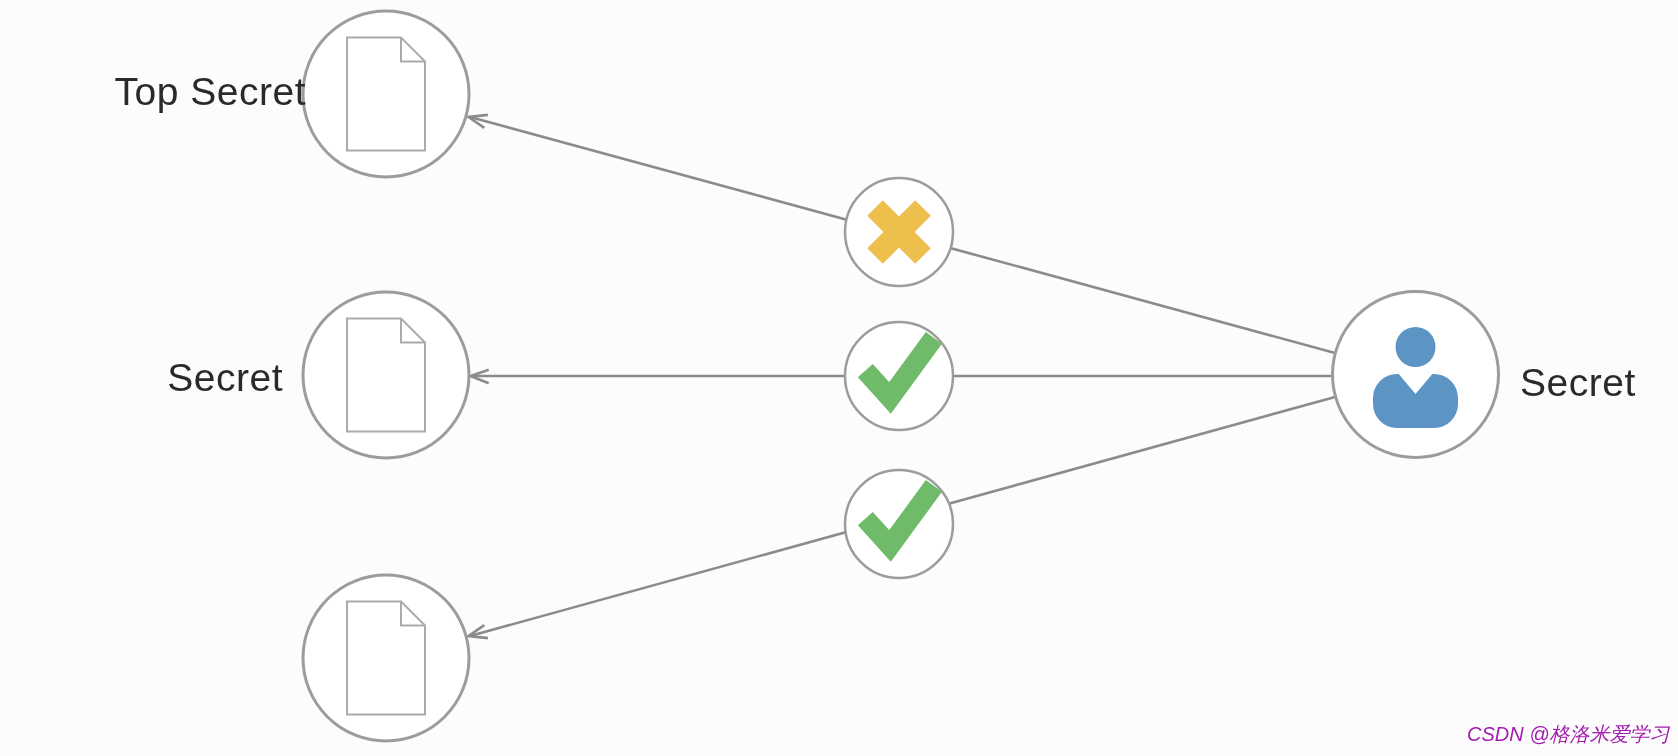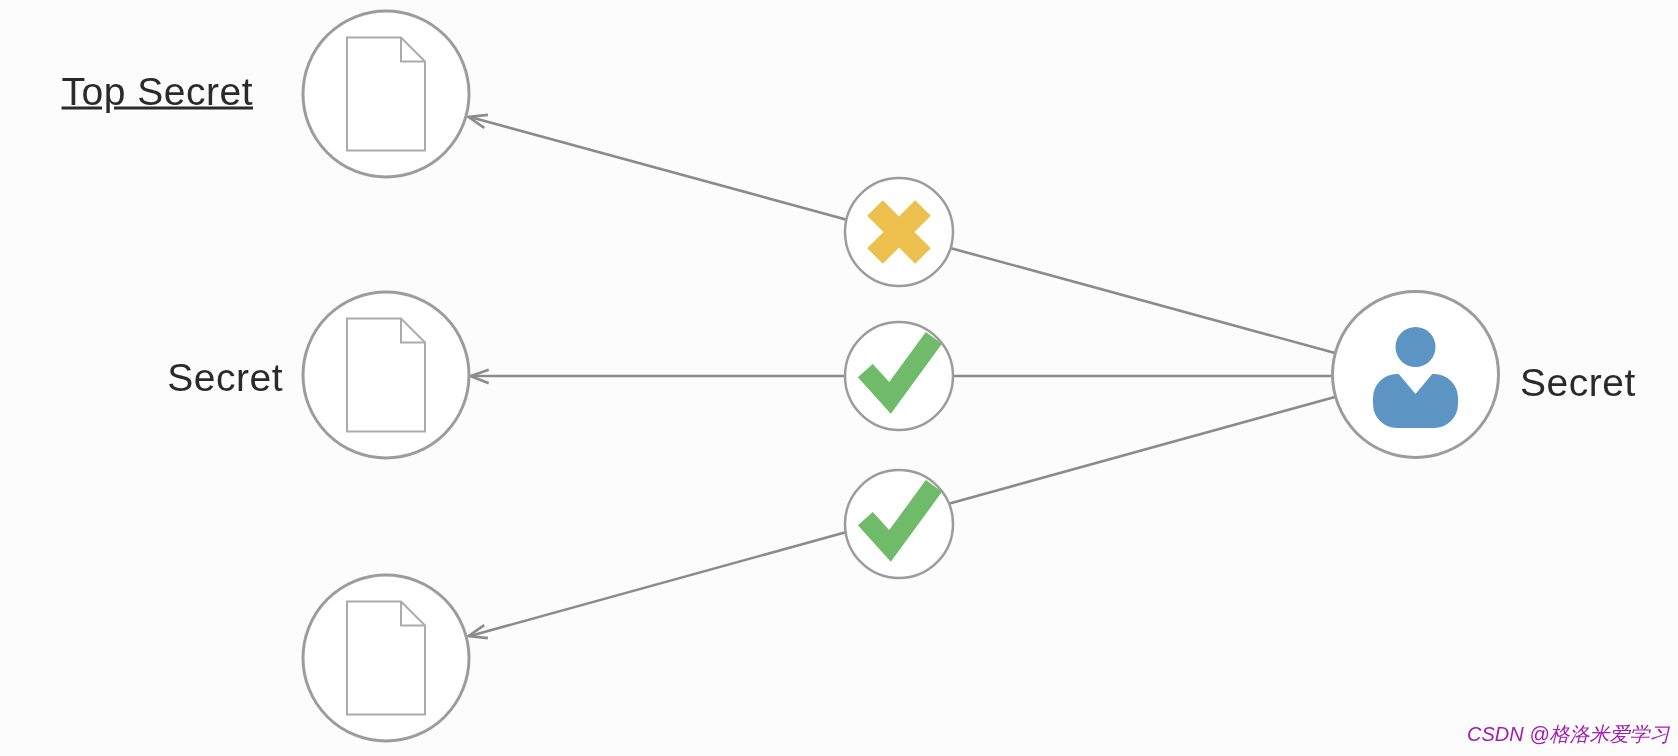--- a/index.html
+++ b/index.html
@@ -102,21 +102,21 @@
     <g>
       <circle cx="1415.5" cy="374.5" r="83" fill="#ffffff" stroke="#9c9c9c" stroke-width="3"></circle>
       <g>
         <circle cx="1415.5" cy="347" r="20" fill="#5C94C4"></circle>
         <rect x="1373" y="374" width="85" height="54" rx="24" ry="24" fill="#5C94C4"></rect>
         <polygon points="1397,372 1415.5,394 1434,372" fill="#ffffff"></polygon>
       </g>
     </g>
   </svg>
 
-  <div class="node-label label-right-aligned" style="right:1425px; top:91px;text-decoration:underline;">Top Secret</div>
+  <div class="node-label label-right-aligned" style="right:1372px; top:91px;">Top Secret</div>
 
   <div class="node-label label-right-aligned" style="right:1395px; top:377px;">Secret</div>
 
 
   <div class="node-label" style="left:1520px; top:382px;">Secret</div>
 
   <div class="watermark" style="left:1467px; top:724px;">CSDN @格洛米爱学习</div>
 
 </div>
 

